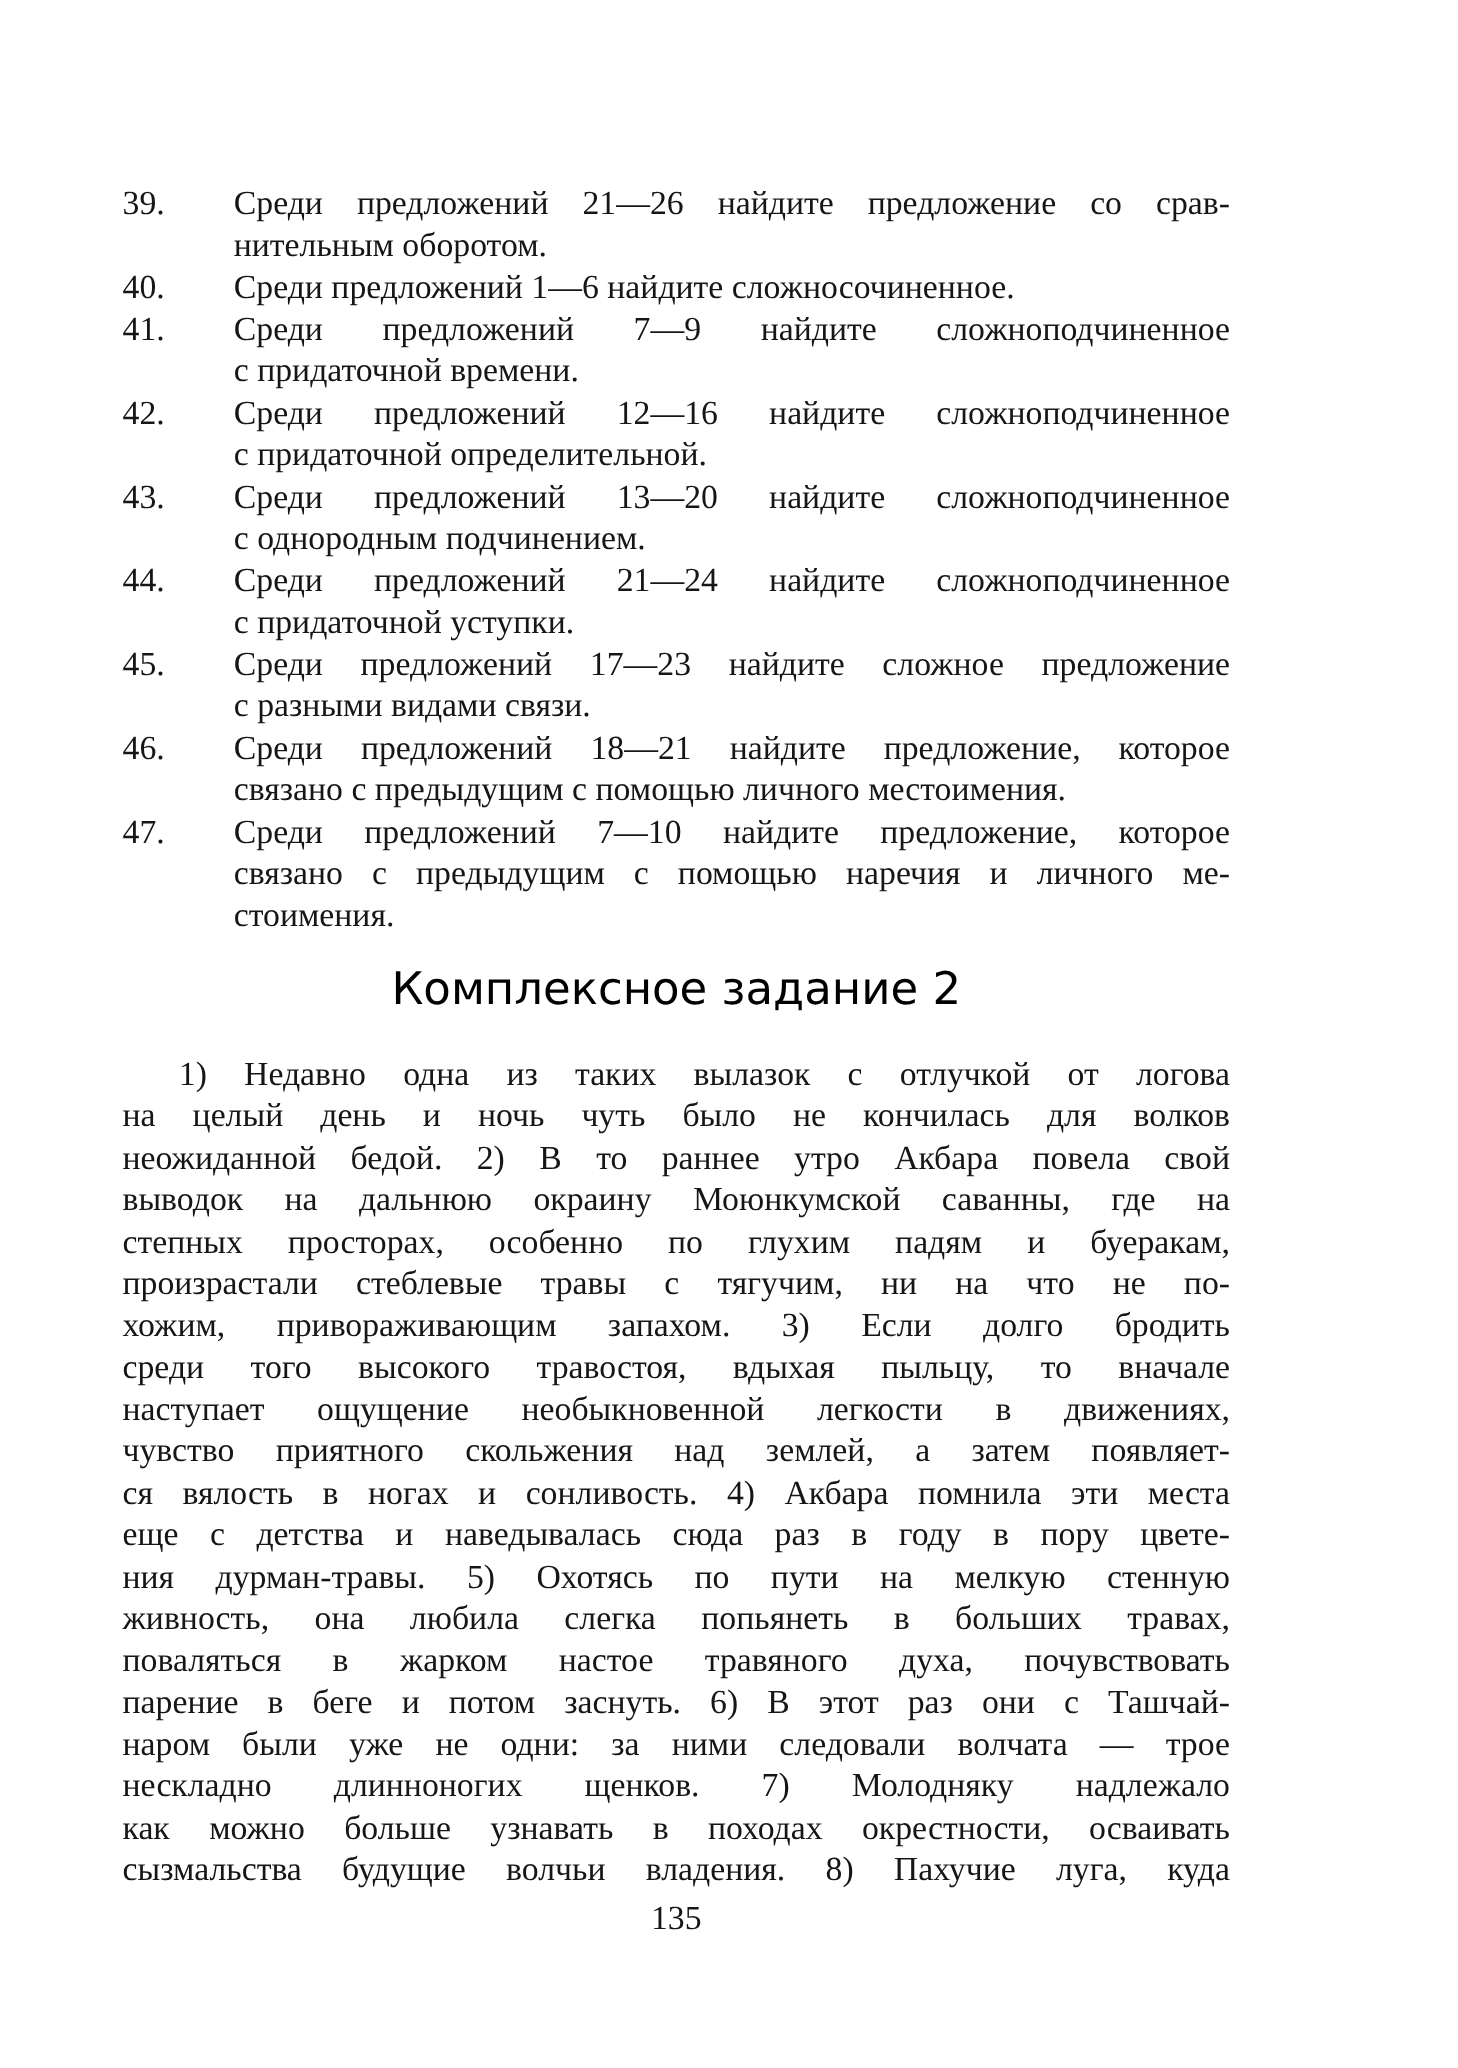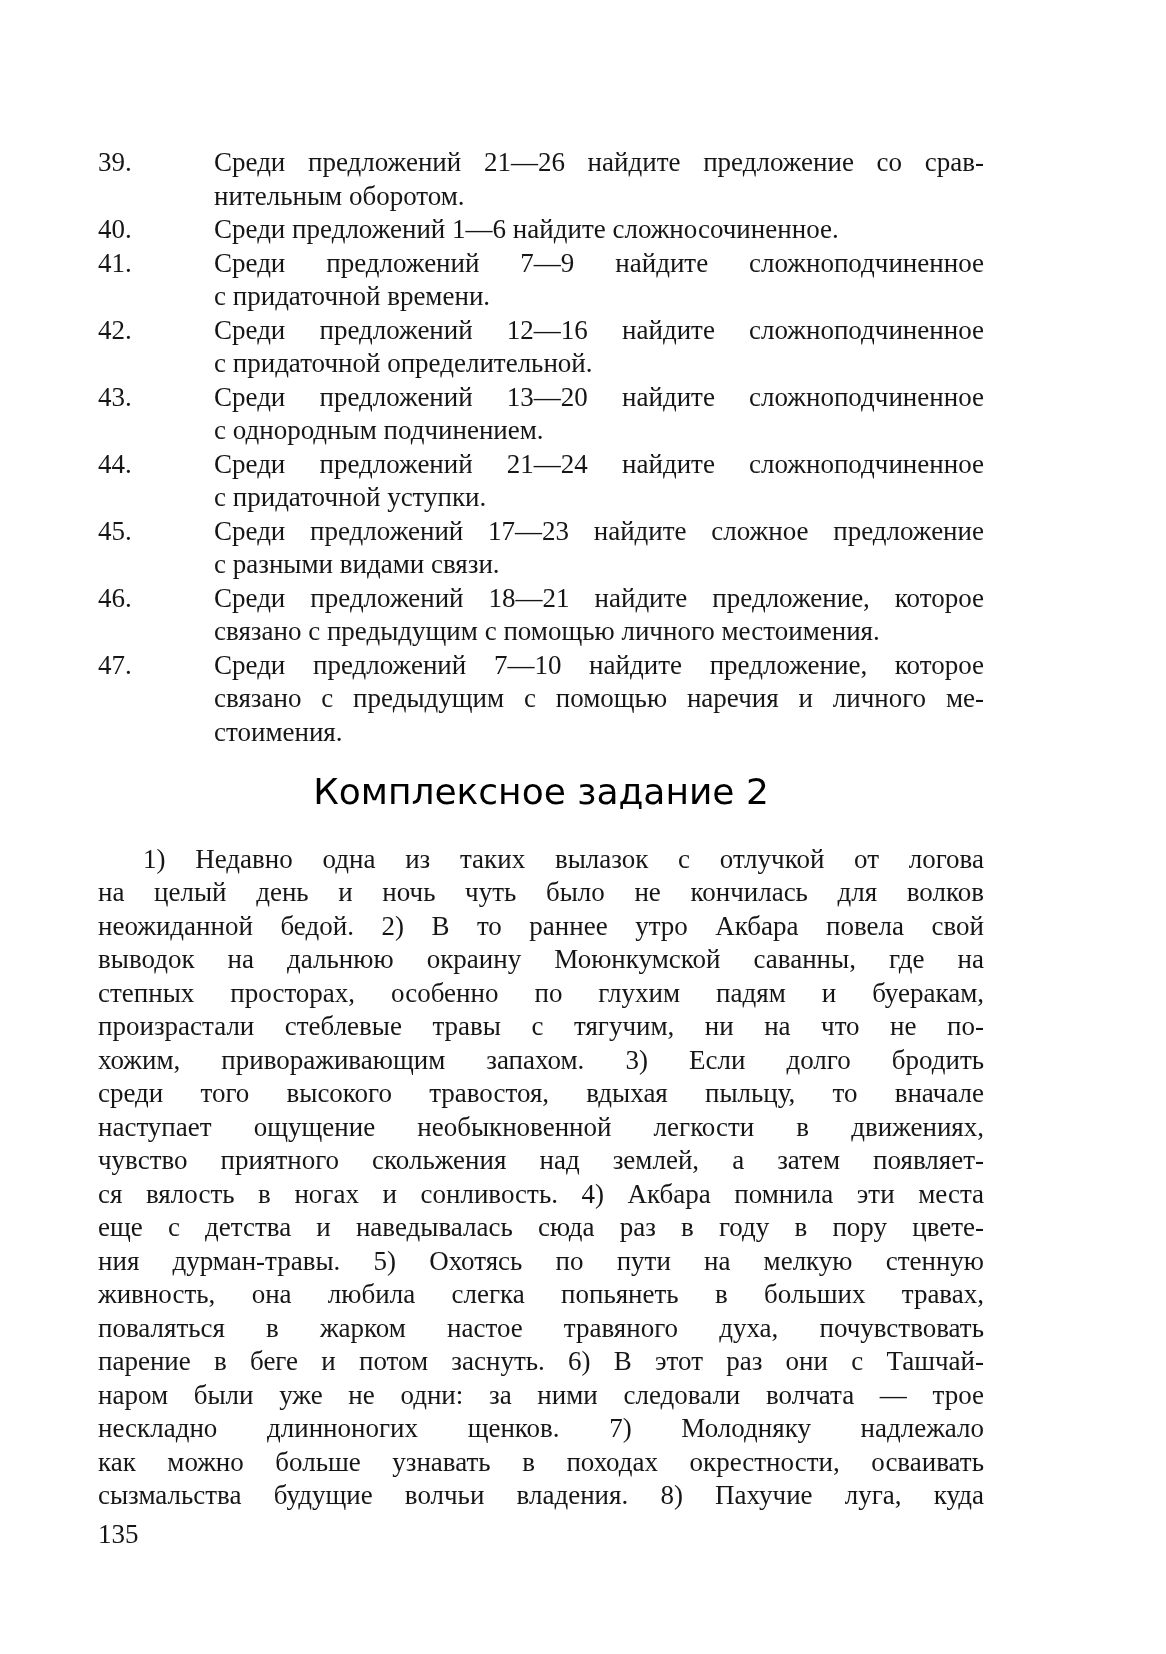--- a/index.html
+++ b/index.html
@@ -17,21 +17,21 @@
   }
   .content {
     position: absolute;
     left: 98px;
     top: 146px;
     width: 886px;
     font-size: 27px;
     line-height: 33.5px;
   }
   .exercise-list { width: 100%; }
-  .item { display: flex; gap: 27px; }
+  .item { display: flex; }
   .item-num {
     flex: 0 0 46px;
     text-align: left;
     white-space: nowrap;
   }
   .item-lines { flex: 1 1 auto; min-width: 0; margin-left: 43px; }
   .tline {
     text-align: justify;
     text-align-last: justify;
     white-space: normal;
@@ -48,21 +48,21 @@
     font-size: 36px;
     line-height: 42px;
     color: #000000;
   }
   .passage {
     margin-top: 14px;
   }
   .passage .tline.indent { text-indent: 45px; }
   .page-number {
     margin-top: 5px;
-    text-align: left;
+    text-align: center;
     font-size: 27px;
   }
 </style>
 </head>
 <body>
 
 <div class="content">
 
   <div class="exercise-list" id="exercise-list">
       <div class="item">

